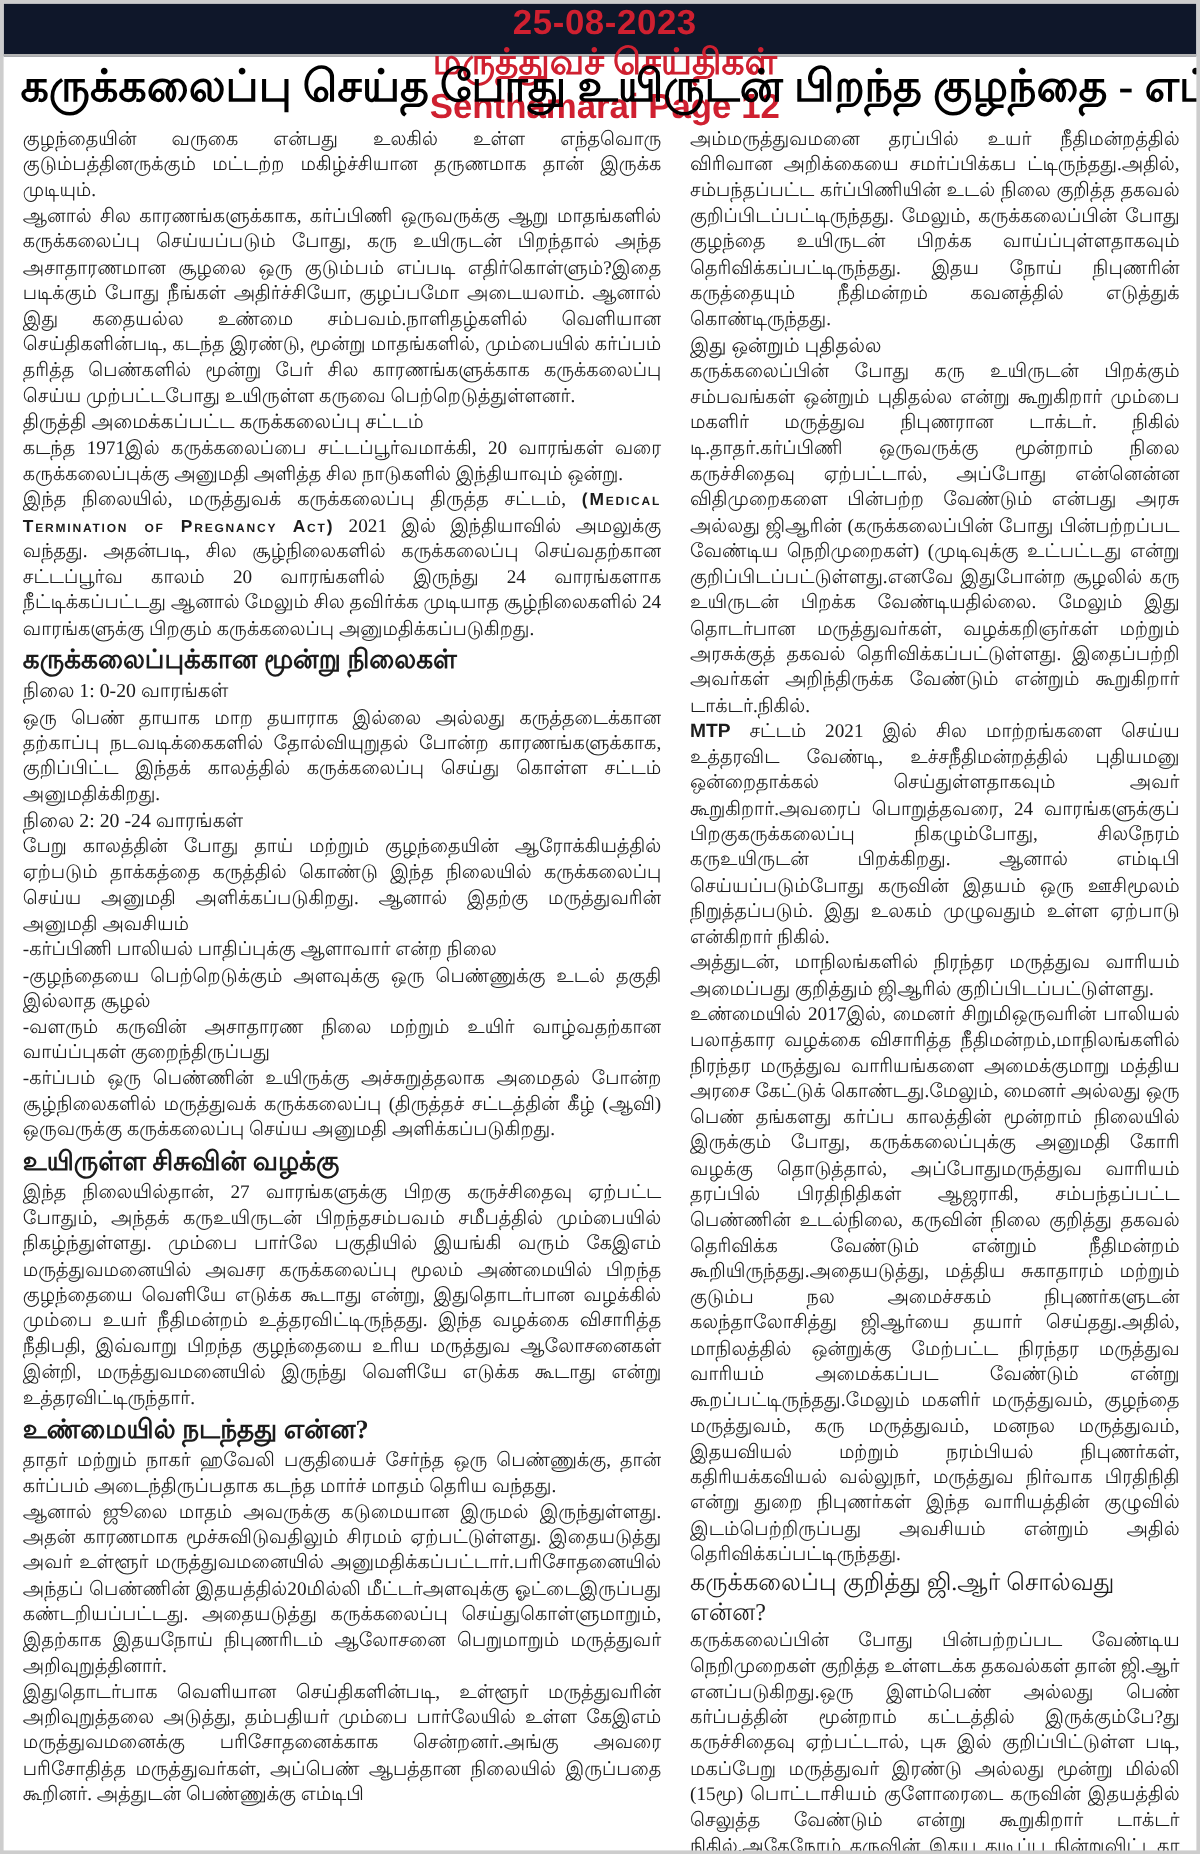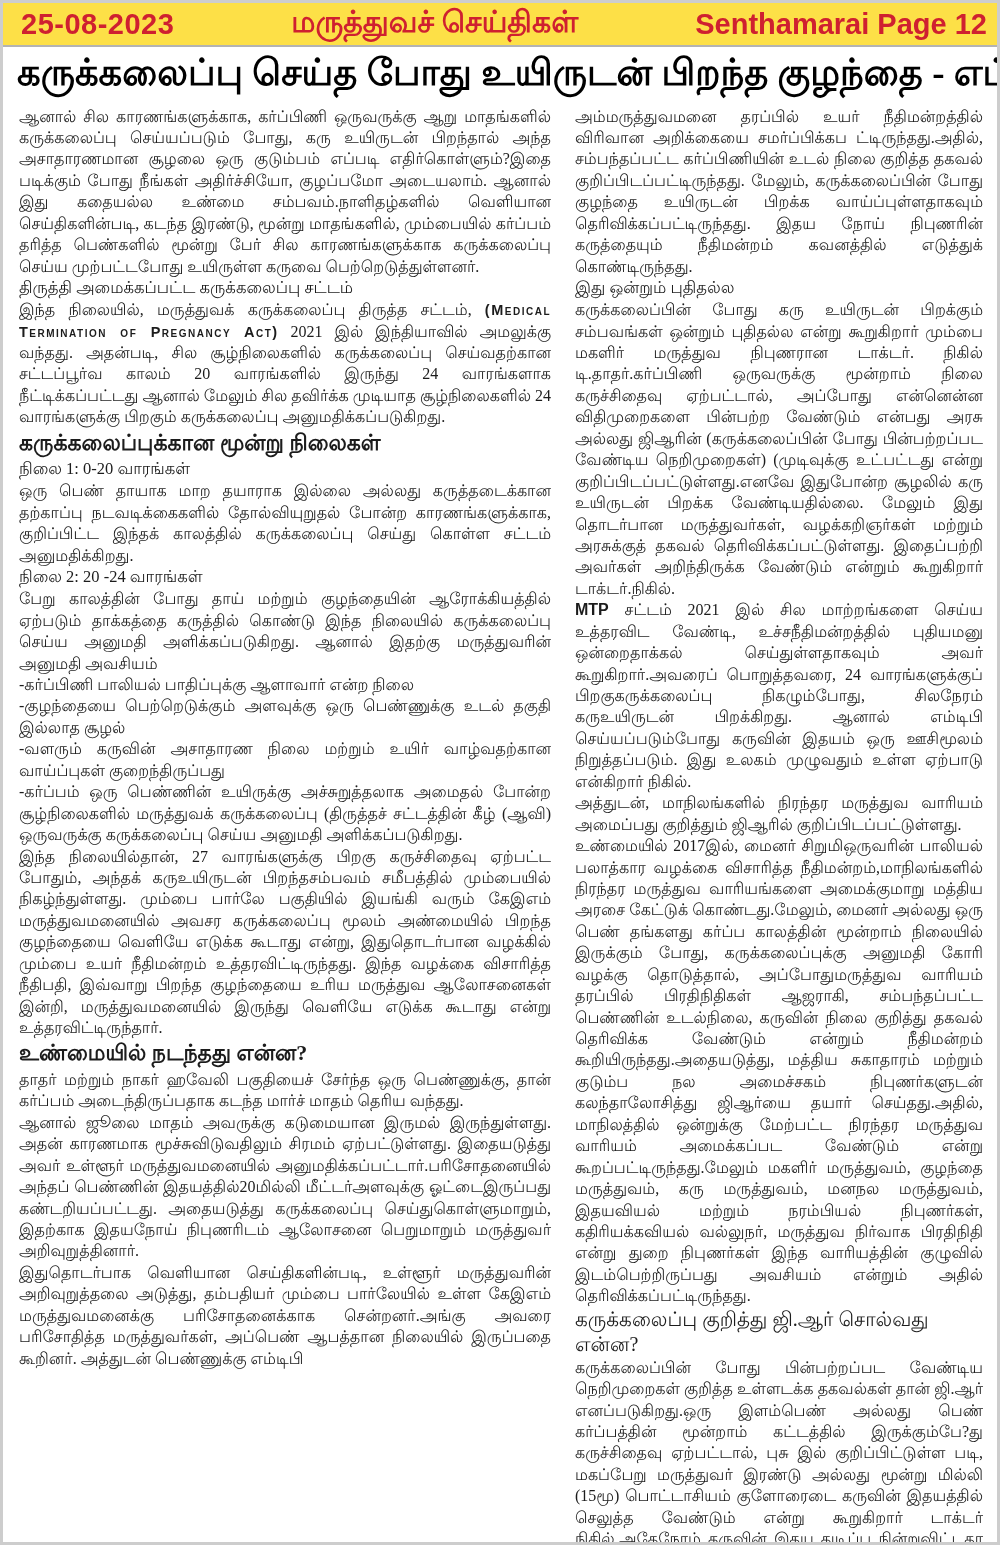--- a/index.html
+++ b/index.html
@@ -12,21 +12,22 @@
     border:3px solid #cdcdcd;
     overflow:hidden;
     font-family:"Liberation Serif","DejaVu Serif",serif;
     color:#1c1c1c;
   }
   .masthead{
     display:flex;align-items:center;justify-content:space-between;
     height:42px;
     padding:0 10px 0 18px;
     border-bottom:2px solid #b3b3b3;
-    background:#fde047;
+    background:#0f172a;
+    flex-direction:column;
   }
   .issue-date{
     color:#cf2030;
     font-family:"Liberation Sans","DejaVu Sans",sans-serif;
     font-weight:bold;font-size:29px;letter-spacing:.5px;
     white-space:nowrap;
   }
   .masthead-center{
     color:#cf2030;font-size:30px;font-weight:bold;
     white-space:nowrap;
@@ -99,32 +100,35 @@
     <span class="issue-date">25-08-2023</span>
     <span class="masthead-center">மருத்துவச் செய்திகள்</span>
     <span class="masthead-right">Senthamarai Page 12</span>
   </div>
 
   <div class="headline">கருக்கலைப்பு செய்த போது உயிருடன் பிறந்த குழந்தை - எப்படி இருக்கிறது?</div>
 
   <div class="cols">
 
     <div class="col-left">
+      <p class="para">குழந்தையின் வருகை என்பது உலகில் உள்ள எந்தவொரு குடும்பத்தினருக்கும் மட்டற்ற மகிழ்ச்சியான தருணமாக தான் இருக்க முடியும்.</p>
       <p class="para">ஆனால் சில காரணங்களுக்காக, கர்ப்பிணி ஒருவருக்கு ஆறு மாதங்களில் கருக்கலைப்பு செய்யப்படும் போது, கரு உயிருடன் பிறந்தால் அந்த அசாதாரணமான சூழலை ஒரு குடும்பம் எப்படி எதிர்கொள்ளும்?இதை படிக்கும் போது நீங்கள் அதிர்ச்சியோ, குழப்பமோ அடையலாம். ஆனால் இது கதையல்ல உண்மை சம்பவம்.நாளிதழ்களில் வெளியான செய்திகளின்படி, கடந்த இரண்டு, மூன்று மாதங்களில், மும்பையில் கர்ப்பம் தரித்த பெண்களில் மூன்று பேர் சில காரணங்களுக்காக கருக்கலைப்பு செய்ய முற்பட்டபோது உயிருள்ள கருவை பெற்றெடுத்துள்ளனர்.</p>
       <h3 class="sub gap">திருத்தி அமைக்கப்பட்ட கருக்கலைப்பு சட்டம்</h3>
+      <p class="para">கடந்த 1971இல் கருக்கலைப்பை சட்டப்பூர்வமாக்கி, 20 வாரங்கள் வரை கருக்கலைப்புக்கு அனுமதி அளித்த சில நாடுகளில் இந்தியாவும் ஒன்று.</p>
       <p class="para"><span>இந்த நிலையில், மருத்துவக் கருக்கலைப்பு திருத்த சட்டம், </span><span class="caps">(Medical Termination of Pregnancy Act)</span><span> 2021 இல் இந்தியாவில் அமலுக்கு வந்தது. அதன்படி, சில சூழ்நிலைகளில் கருக்கலைப்பு செய்வதற்கான சட்டப்பூர்வ காலம் 20 வாரங்களில் இருந்து 24 வாரங்களாக நீட்டிக்கப்பட்டது ஆனால் மேலும் சில தவிர்க்க முடியாத சூழ்நிலைகளில் 24 வாரங்களுக்கு பிறகும் கருக்கலைப்பு அனுமதிக்கப்படுகிறது.</span></p>
       <h2 class="section gap">கருக்கலைப்புக்கான மூன்று நிலைகள்</h2>
       <h3 class="sub">நிலை 1: 0-20 வாரங்கள்</h3>
       <p class="para">ஒரு பெண் தாயாக மாற தயாராக இல்லை அல்லது கருத்தடைக்கான தற்காப்பு நடவடிக்கைகளில் தோல்வியுறுதல் போன்ற காரணங்களுக்காக, குறிப்பிட்ட இந்தக் காலத்தில் கருக்கலைப்பு செய்து கொள்ள சட்டம் அனுமதிக்கிறது.</p>
       <h3 class="sub gap">நிலை 2: 20 -24 வாரங்கள்</h3>
       <p class="para">பேறு காலத்தின் போது தாய் மற்றும் குழந்தையின் ஆரோக்கியத்தில் ஏற்படும் தாக்கத்தை கருத்தில் கொண்டு இந்த நிலையில் கருக்கலைப்பு செய்ய அனுமதி அளிக்கப்படுகிறது. ஆனால் இதற்கு மருத்துவரின் அனுமதி அவசியம்</p>
       <p class="para">-கர்ப்பிணி பாலியல் பாதிப்புக்கு ஆளாவார் என்ற நிலை</p>
       <p class="para">-குழந்தையை பெற்றெடுக்கும் அளவுக்கு ஒரு பெண்ணுக்கு உடல் தகுதி இல்லாத சூழல்</p>
       <p class="para">-வளரும் கருவின் அசாதாரண நிலை மற்றும் உயிர் வாழ்வதற்கான வாய்ப்புகள் குறைந்திருப்பது</p>
       <p class="para">-கர்ப்பம் ஒரு பெண்ணின் உயிருக்கு அச்சுறுத்தலாக அமைதல் போன்ற சூழ்நிலைகளில் மருத்துவக் கருக்கலைப்பு (திருத்தச் சட்டத்தின் கீழ் (ஆவி) ஒருவருக்கு கருக்கலைப்பு செய்ய அனுமதி அளிக்கப்படுகிறது.</p>
+      <h2 class="section gap">உயிருள்ள சிசுவின் வழக்கு</h2>
       <p class="para">இந்த நிலையில்தான், 27 வாரங்களுக்கு பிறகு கருச்சிதைவு ஏற்பட்ட போதும், அந்தக் கருஉயிருடன் பிறந்தசம்பவம் சமீபத்தில் மும்பையில் நிகழ்ந்துள்ளது. மும்பை பார்லே பகுதியில் இயங்கி வரும் கேஇஎம் மருத்துவமனையில் அவசர கருக்கலைப்பு மூலம் அண்மையில் பிறந்த குழந்தையை வெளியே எடுக்க கூடாது என்று, இதுதொடர்பான வழக்கில் மும்பை உயர் நீதிமன்றம் உத்தரவிட்டிருந்தது. இந்த வழக்கை விசாரித்த நீதிபதி, இவ்வாறு பிறந்த குழந்தையை உரிய மருத்துவ ஆலோசனைகள் இன்றி, மருத்துவமனையில் இருந்து வெளியே எடுக்க கூடாது என்று உத்தரவிட்டிருந்தார்.</p>
       <h2 class="section gap">உண்மையில் நடந்தது என்ன?</h2>
       <p class="para">தாதர் மற்றும் நாகர் ஹவேலி பகுதியைச் சேர்ந்த ஒரு பெண்ணுக்கு, தான் கர்ப்பம் அடைந்திருப்பதாக கடந்த மார்ச் மாதம் தெரிய வந்தது.</p>
       <p class="para">ஆனால் ஜூலை மாதம் அவருக்கு கடுமையான இருமல் இருந்துள்ளது. அதன் காரணமாக மூச்சுவிடுவதிலும் சிரமம் ஏற்பட்டுள்ளது. இதையடுத்து அவர் உள்ளூர் மருத்துவமனையில் அனுமதிக்கப்பட்டார்.பரிசோதனையில் அந்தப் பெண்ணின் இதயத்தில்20மில்லி மீட்டர்அளவுக்கு ஓட்டைஇருப்பது கண்டறியப்பட்டது. அதையடுத்து கருக்கலைப்பு செய்துகொள்ளுமாறும், இதற்காக இதயநோய் நிபுணரிடம் ஆலோசனை பெறுமாறும் மருத்துவர் அறிவுறுத்தினார்.</p>
       <p class="para"><span>இதுதொடர்பாக வெளியான செய்திகளின்படி, உள்ளூர் மருத்துவரின் அறிவுறுத்தலை அடுத்து, தம்பதியர் மும்பை பார்லேயில் உள்ள கேஇஎம் மருத்துவமனைக்கு பரிசோதனைக்காக சென்றனர்.அங்கு அவரை பரிசோதித்த மருத்துவர்கள், அப்பெண் ஆபத்தான நிலையில் இருப்பதை கூறினர். அத்துடன் பெண்ணுக்கு எம்டிபி</span></p>
 
     </div>
 
     <div class="col-right">
       <p class="para">அம்மருத்துவமனை தரப்பில் உயர் நீதிமன்றத்தில் விரிவான அறிக்கையை சமர்ப்பிக்கப ட்டிருந்தது.அதில், சம்பந்தப்பட்ட கர்ப்பிணியின் உடல் நிலை குறித்த தகவல் குறிப்பிடப்பட்டிருந்தது. மேலும், கருக்கலைப்பின் போது குழந்தை உயிருடன் பிறக்க வாய்ப்புள்ளதாகவும் தெரிவிக்கப்பட்டிருந்தது. இதய நோய் நிபுணரின் கருத்தையும் நீதிமன்றம் கவனத்தில் எடுத்துக் கொண்டிருந்தது.</p>

